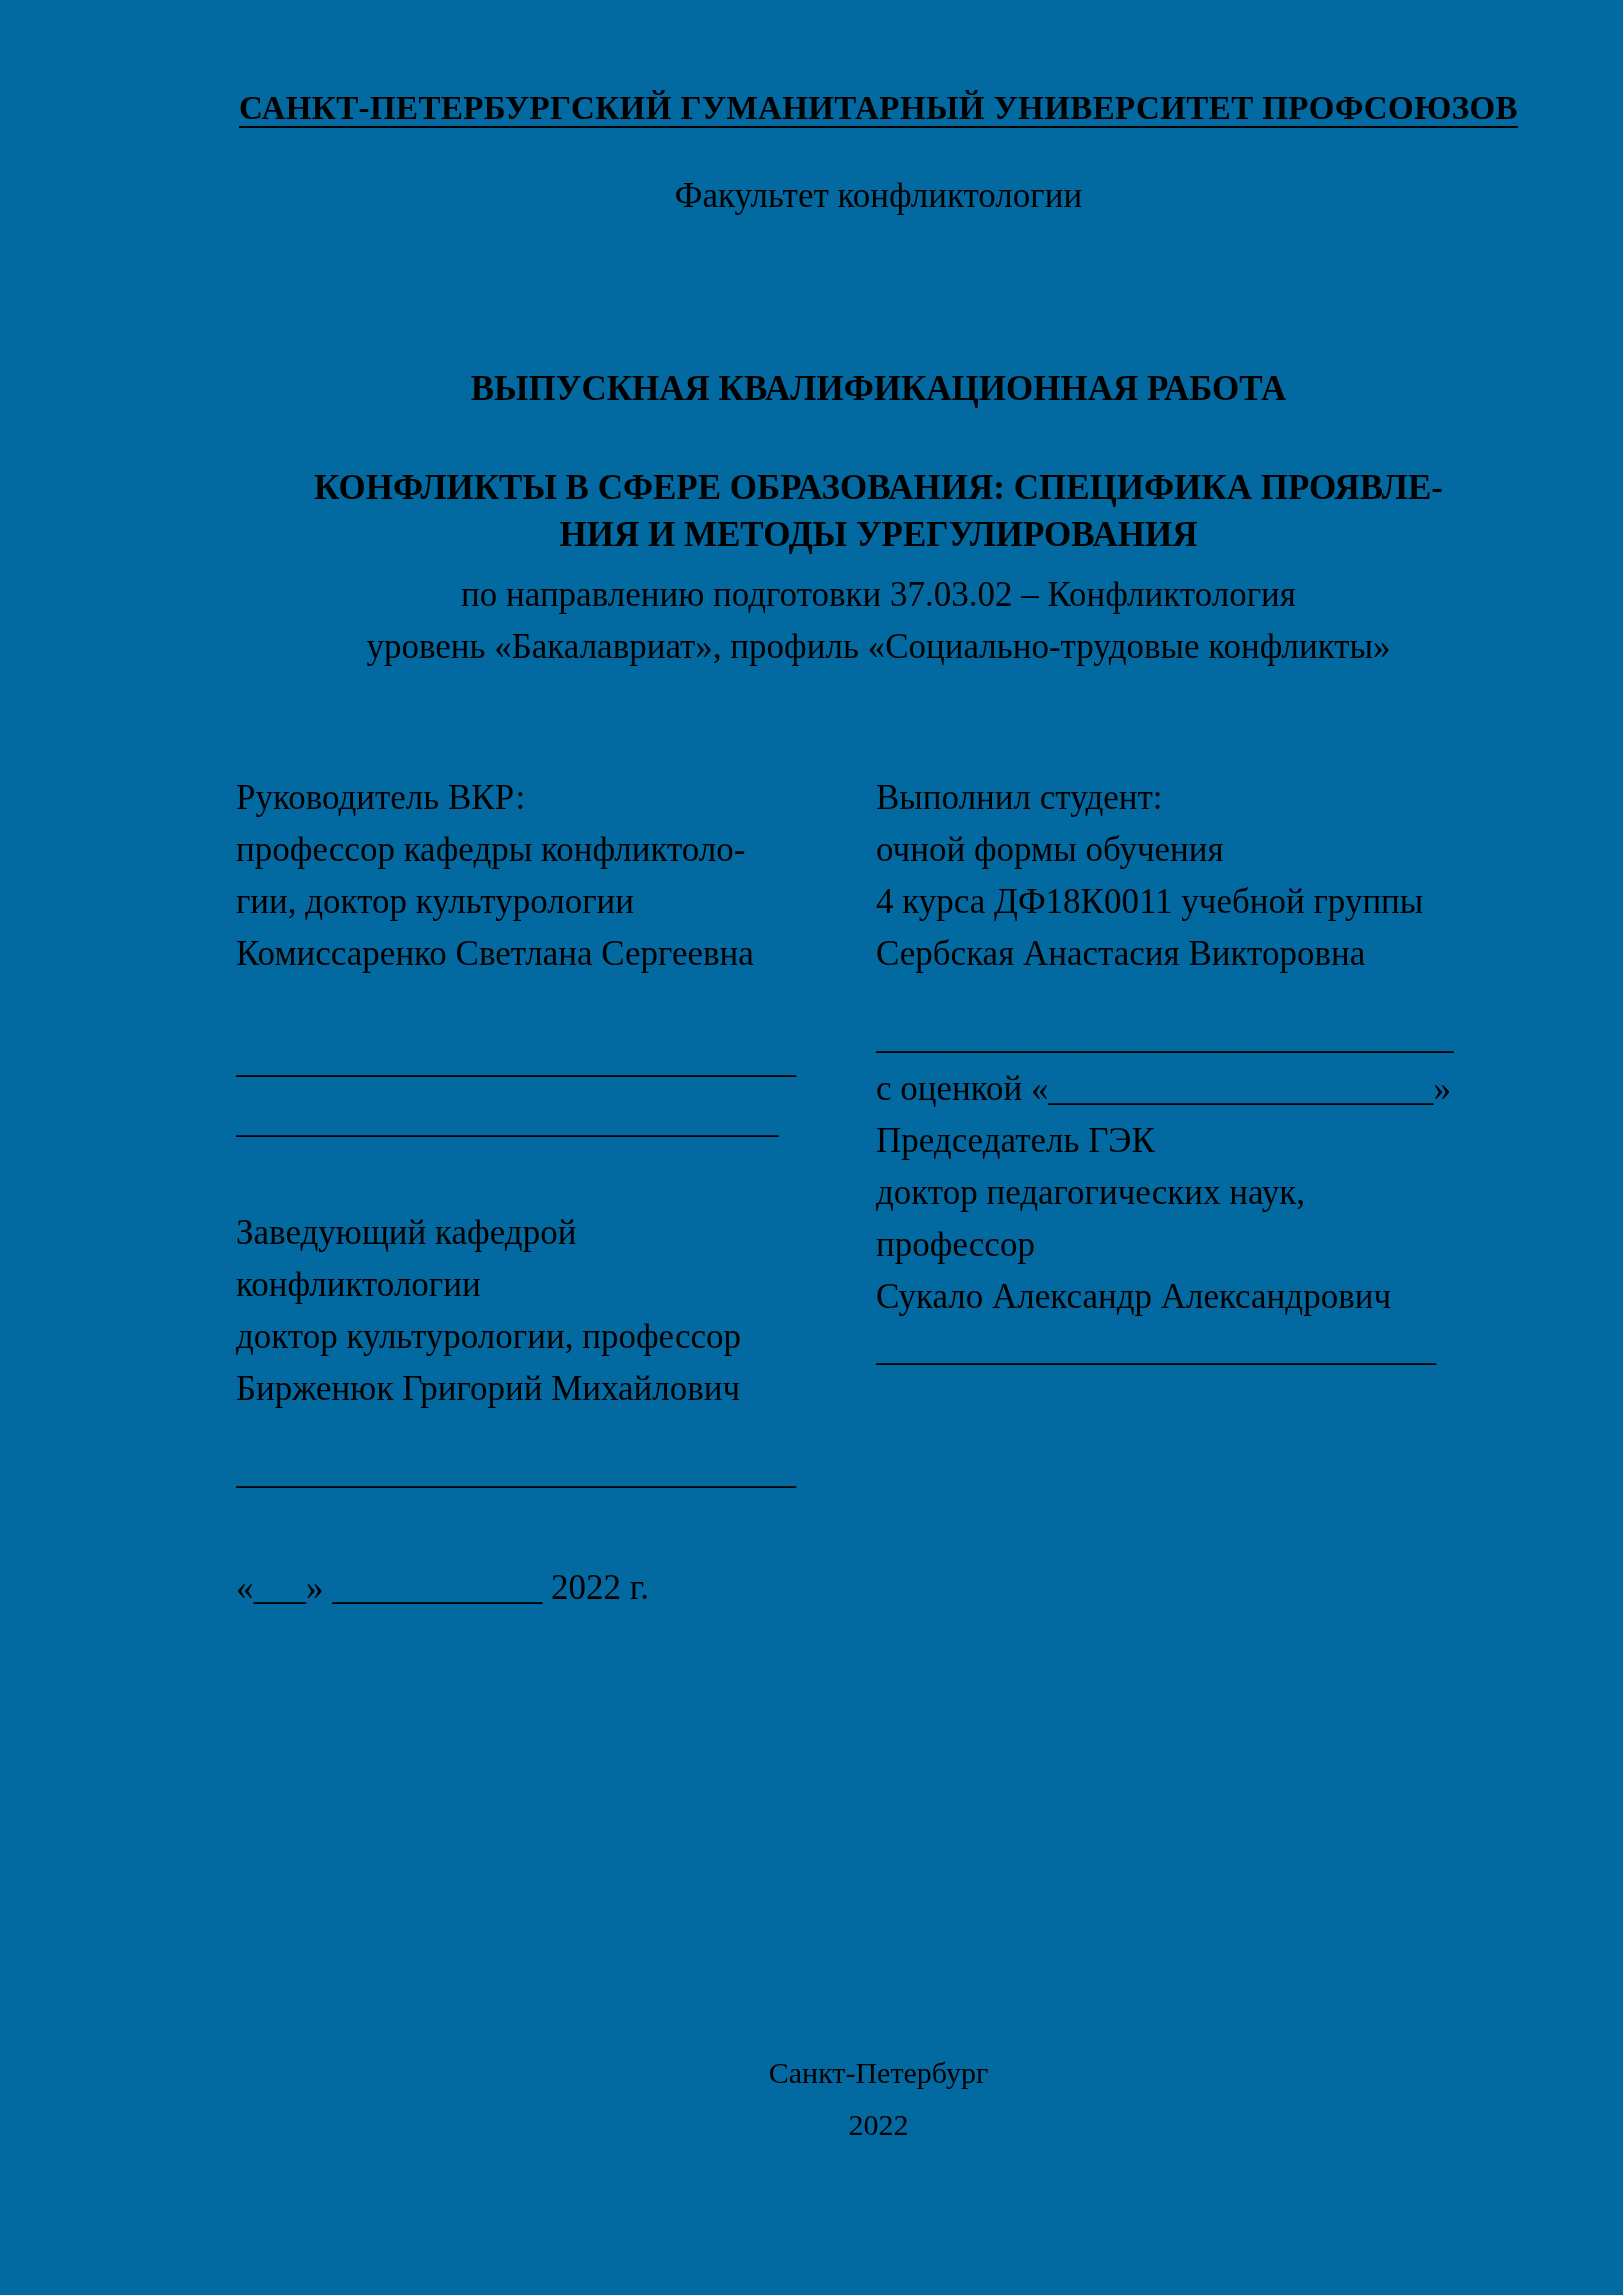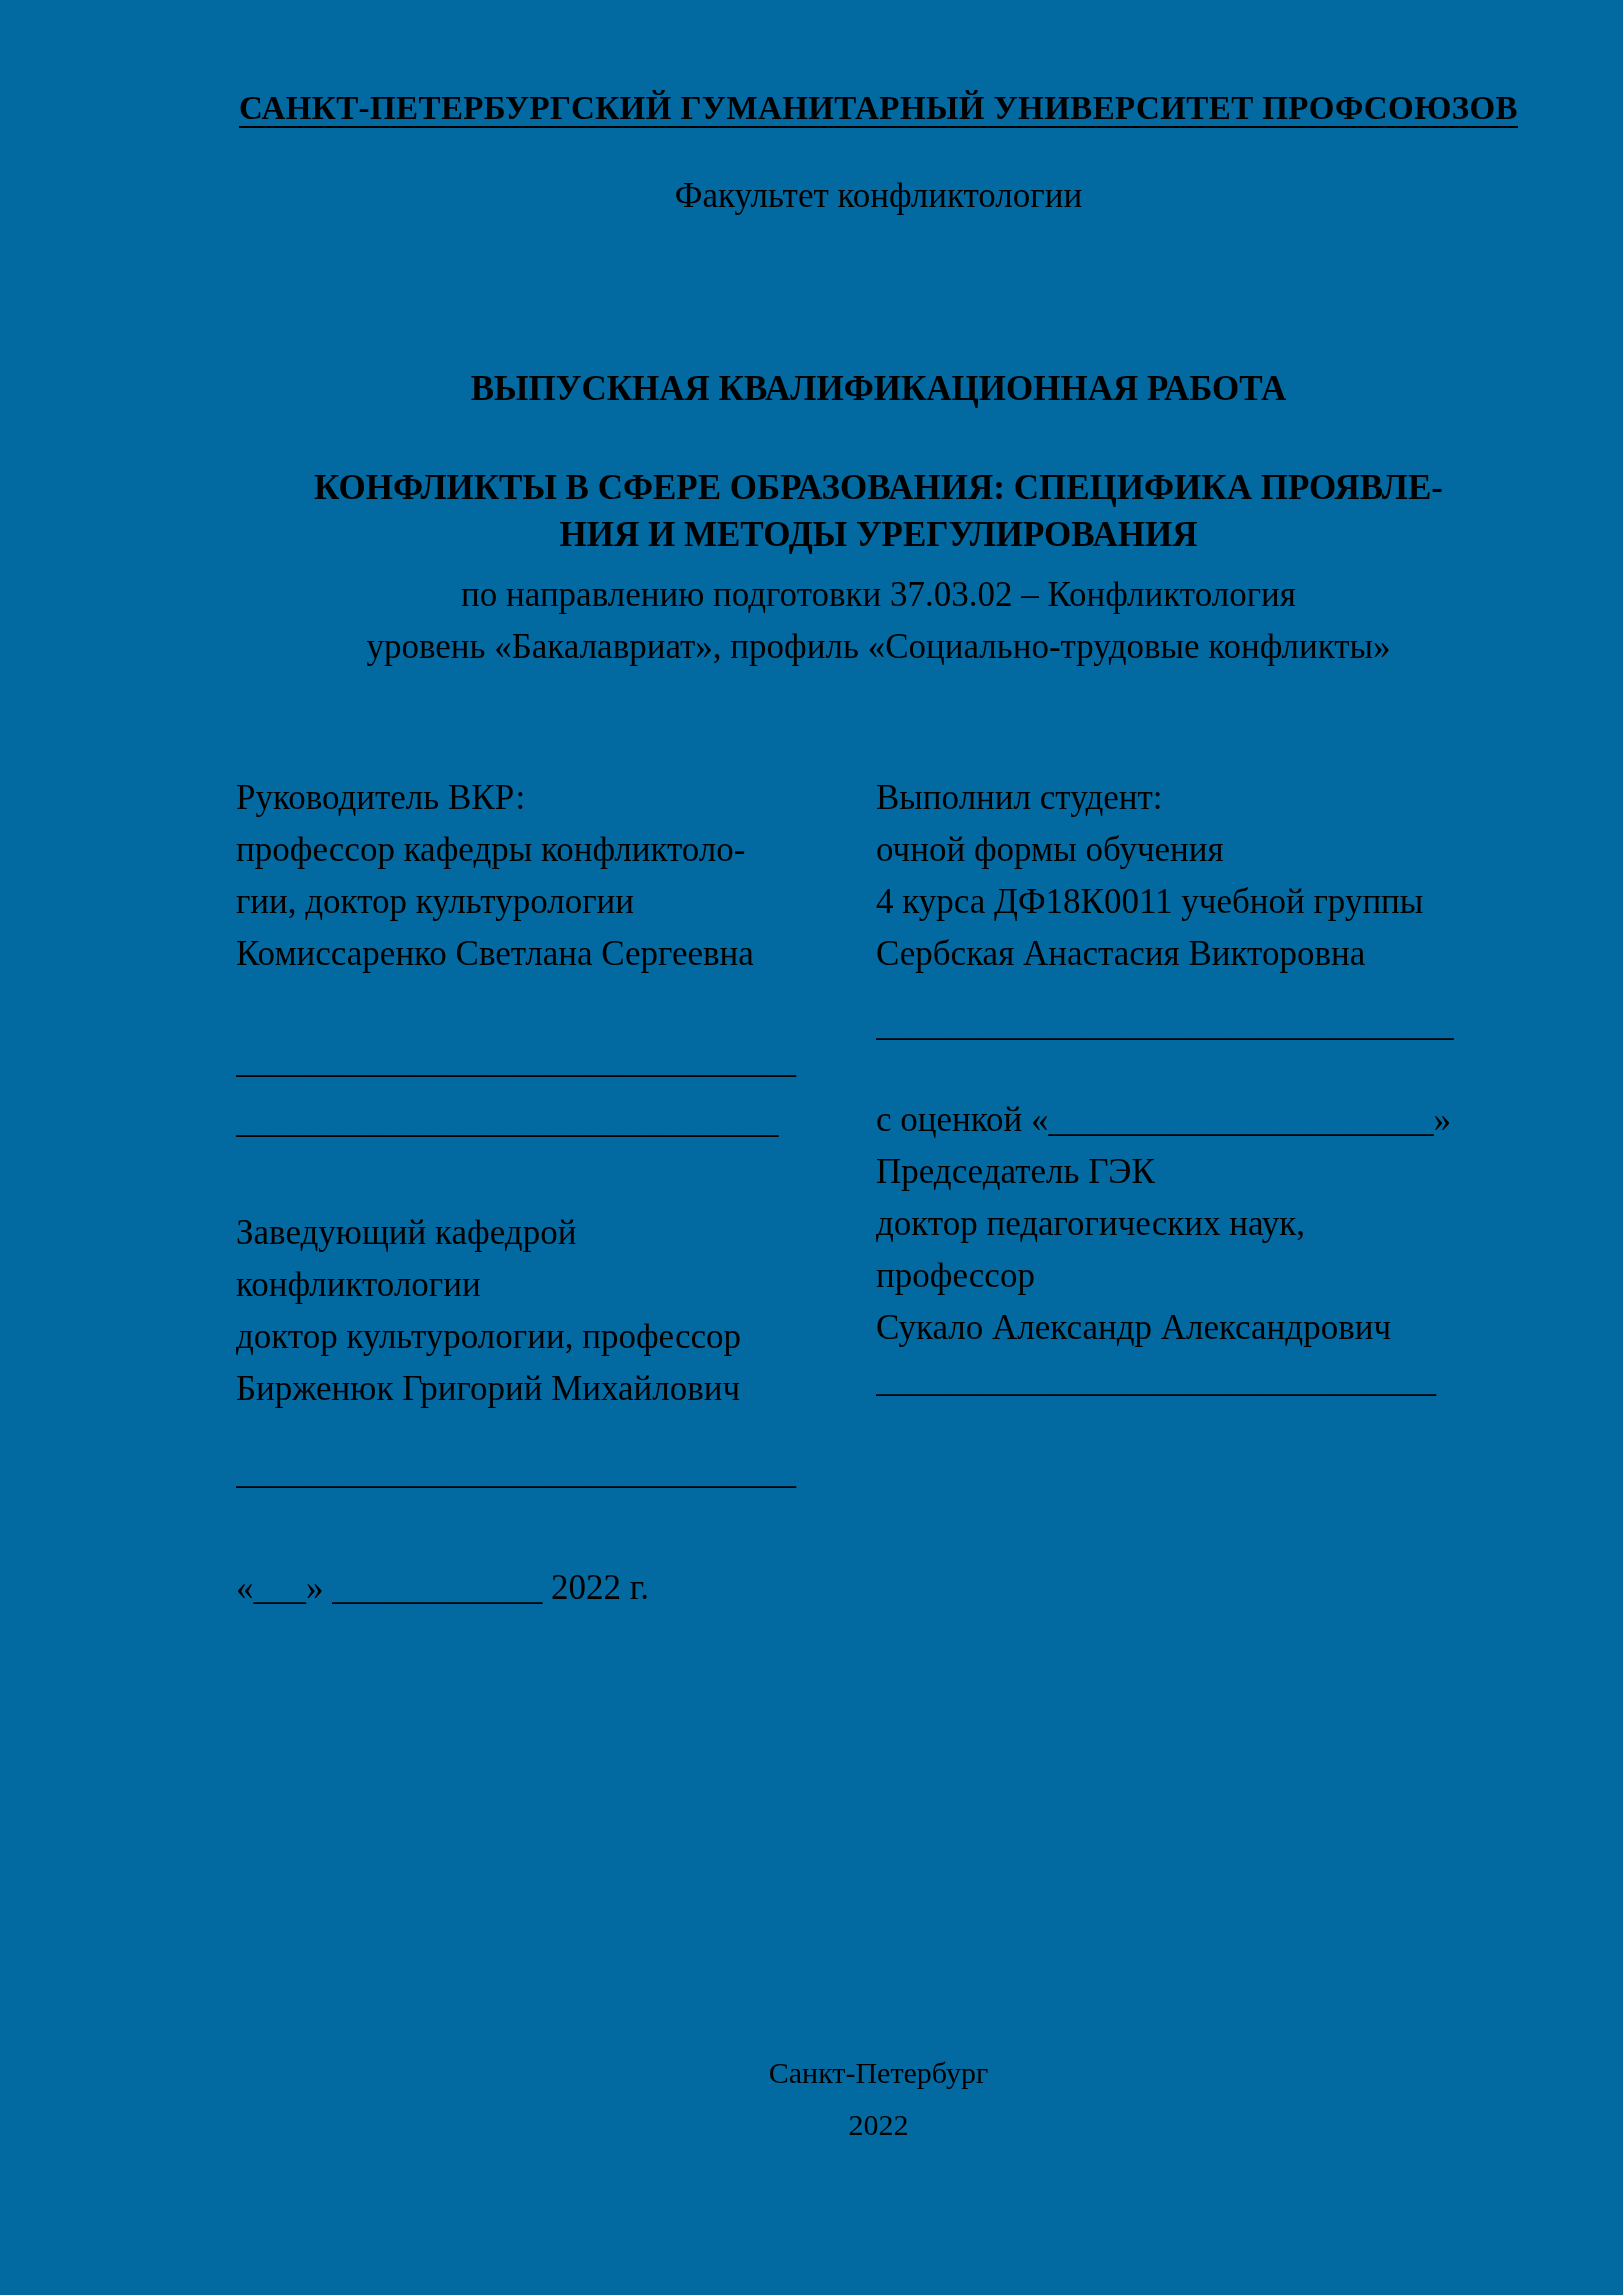--- a/index.html
+++ b/index.html
@@ -36,23 +36,23 @@
   .columns { margin-top: 99px; display: flex; align-items: flex-start; }
   .col-left { flex: 0 0 585px; }
   .col-right { flex: 1 1 auto; margin-left: 55px; }
   .line { white-space: nowrap; }
   .sig { letter-spacing: 0; white-space: nowrap; overflow: hidden; }
   .sig-left-1 { margin-top: 55px; }
   .sig-left-2 { margin-top: 7.9px; }
   .head-par { margin-top: 60px; }
   .sig-left-3 { margin-top: 31px; }
   .date-line { margin-top: 64px; }
-  .sig-right-1 { margin-top: 18px; }
+  .sig-right-1 { margin-top: 31px; }
   .defense-line { margin-top: 55px; white-space: nowrap; }
-  .grade-par { margin-top: 44px; }
+  .grade-par { }
   .footer {
     position: absolute;
     left: 236px;
     right: 102px;
     top: 2047px;
     text-align: center;
     font-size: 30px;
     line-height: 52px;
   }
   b { font-weight: bold; }

